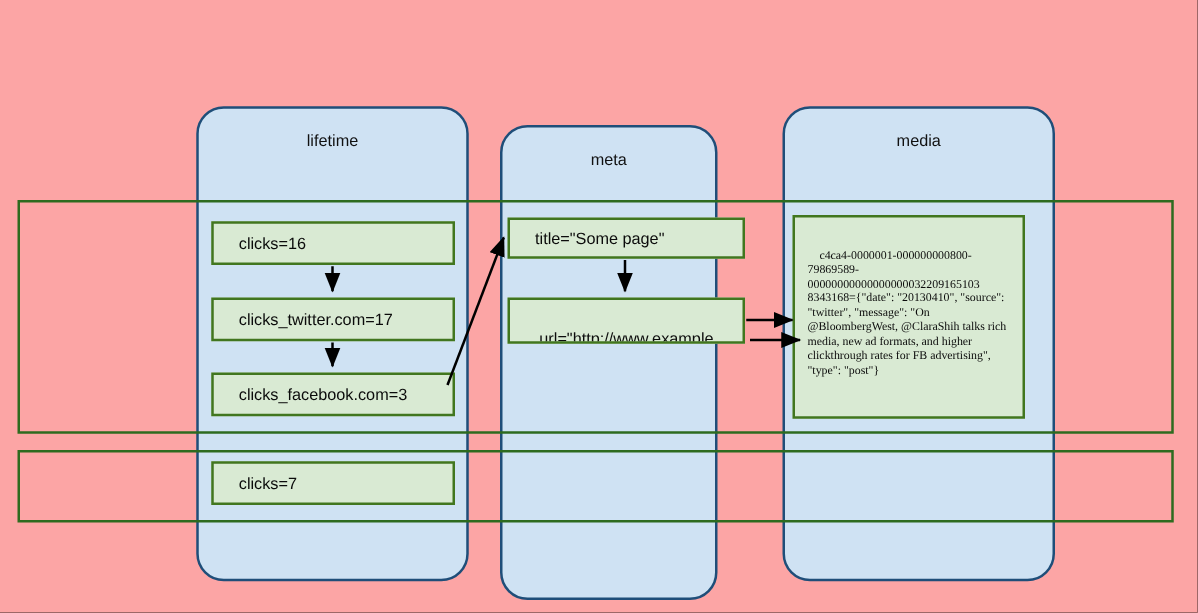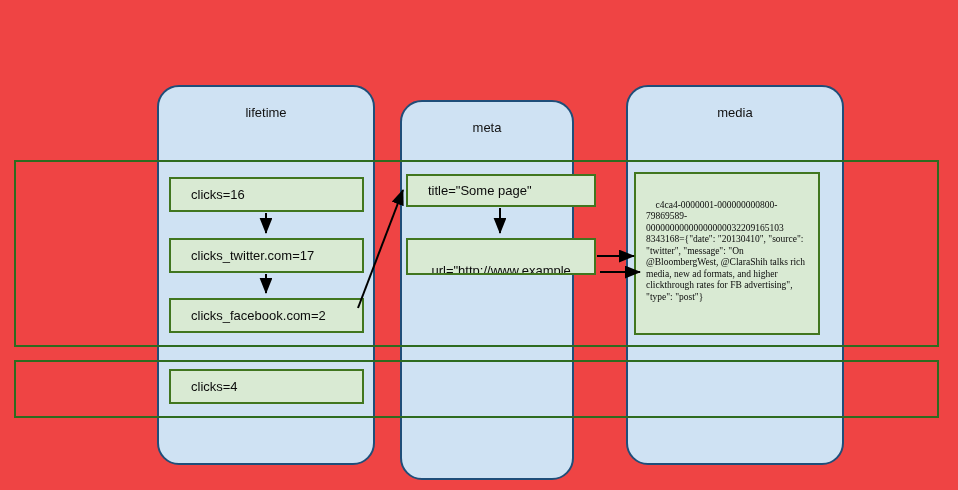--- a/index.html
+++ b/index.html
@@ -10,21 +10,21 @@
   body {
     width: 958px;
     height: 490px;
     overflow: hidden;
     font-family: "Liberation Sans", sans-serif;
   }
   #canvas {
     position: relative;
     width: 958px;
     height: 490px;
-    background: #ef4444;
+    background: #fca5a5;
   }
 
   
   .lane {
     position: absolute;
     background: #cfe2f3;
     border: 2px solid #1f4e79;
     border-radius: 22px;
     box-sizing: border-box;
   }
@@ -117,25 +117,25 @@
 
   <div class="attr-box vcenter" style="left:169px; top:177px; width:195px; height:35px;">
     <span>clicks=16</span>
   </div>
 
   <div class="attr-box vcenter" style="left:169px; top:238px; width:195px; height:35px;">
     <span>clicks_twitter.com=17</span>
   </div>
 
   <div class="attr-box vcenter" style="left:169px; top:298px; width:195px; height:35px;">
-    <span>clicks_facebook.com=2</span>
+    <span>clicks_facebook.com=3</span>
   </div>
 
   <div class="attr-box vcenter" style="left:169px; top:369px; width:195px; height:35px;">
-    <span>clicks=4</span>
+    <span>clicks=7</span>
   </div>
 
   <div class="attr-box vcenter" style="left:406px; top:174px; width:190px; height:33px;">
     <span>title="Some page"</span>
   </div>
 
   <div class="attr-box" style="left:406px; top:238px; width:190px; height:37px;">
     <span>url="http://www.example.
 com"</span>
   </div>

